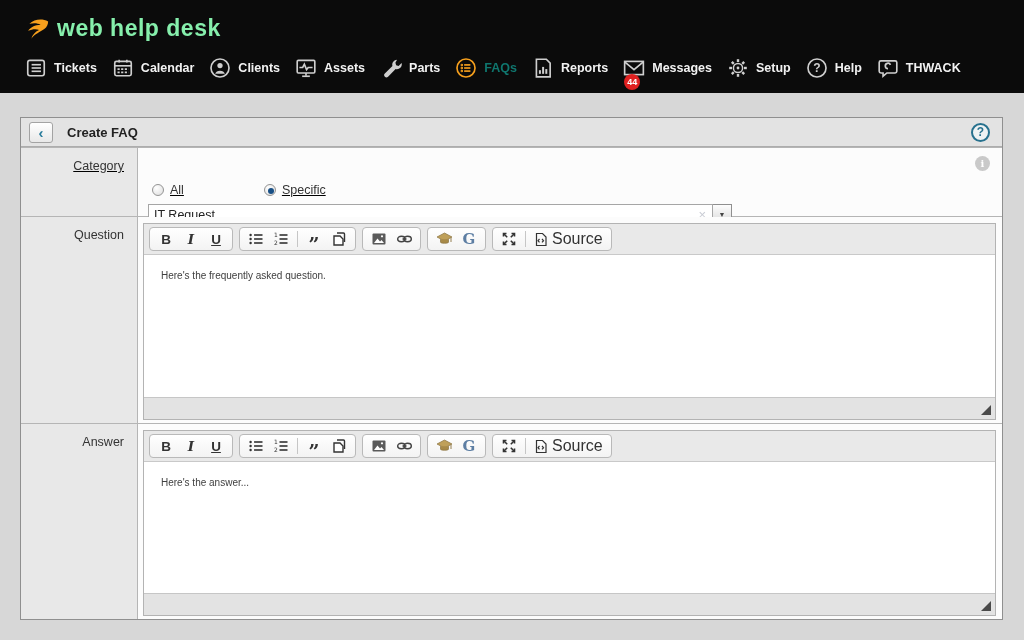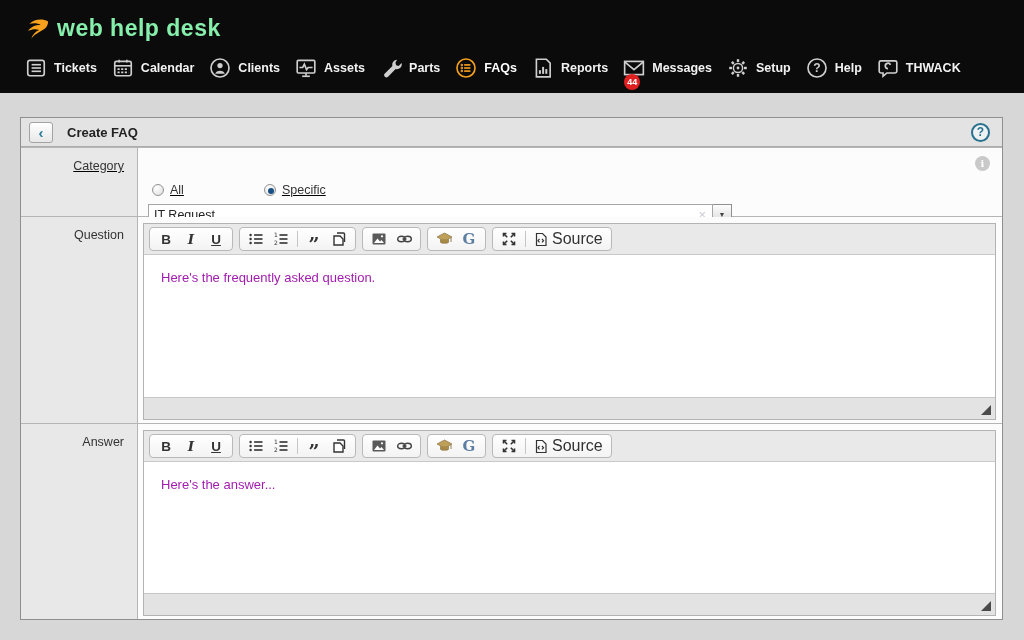--- a/index.html
+++ b/index.html
@@ -7,21 +7,21 @@
   body { background:#d7d7d7; font-family:"Liberation Sans", sans-serif; }
 
   
   .topbar { background:#0b0b0b; height:93px; padding:12px 0 0 20px; }
   .logo-row { display:flex; align-items:center; gap:7px; height:32px; }
   .logo-text { color:#86efac; font-size:23px; font-weight:bold; letter-spacing:.5px; }
   .navbar { display:flex; align-items:center; gap:15px; margin-top:6px; padding-left:5px; height:36px; }
   .nav-item { display:flex; align-items:center; gap:7px; cursor:pointer; }
   .nav-label { color:#f2f2f2; font-size:12.5px; font-weight:bold; }
   .nav-ic { width:22px; height:22px; color:#cfcfcf; position:relative; display:inline-flex; }
-  .nav-item.active .nav-label { color:#ffffff; }
+  .nav-item.active .nav-label { color:#0f766e; }
   .nav-item.active .nav-ic { color:#f7a01d; }
   .badge { position:absolute; left:1px; bottom:-11px; min-width:16px; height:16px; background:#e02020;
            border-radius:50%; color:#fff; font-size:9px; font-weight:bold; display:flex;
            align-items:center; justify-content:center; padding:0 2px; }
 
   
   .panel { position:absolute; left:20px; top:117px; width:983px; height:503px;
            background:#fcfcfc; border:1px solid #8f8f8f; display:flex; flex-direction:column; }
   .panel-header { height:29px; background:#e3e3e3; border-bottom:1px solid #adadad;
                   display:flex; align-items:center; flex:0 0 auto; position:relative; }
@@ -71,21 +71,21 @@
   .tbtn { border:none; background:transparent; width:24px; height:20px; display:flex; align-items:center;
           justify-content:center; cursor:pointer; color:#333; }
   .tb-bold { font-weight:bold; font-size:13.5px; }
   .tb-italic { font-style:italic; font-family:"DejaVu Serif", serif; font-size:13.5px; font-weight:bold; }
   .tb-underline { text-decoration:underline; font-weight:bold; font-size:13.5px; }
   .tb-quote { font-family:"DejaVu Serif", serif; font-weight:bold; font-size:19px; line-height:8px; padding-top:9px; }
   .tb-google { font-family:"DejaVu Serif", serif; font-weight:bold; font-size:15px; color:#5d7ea3; }
   .tb-source { width:auto; gap:4px; padding:0 4px; font-size:16px; color:#333; }
   .tdiv { width:1px; height:16px; background:#c6c6c6; margin:0 3px; }
 
-  .ed-body { flex:1; background:#fff; padding:15px 10px 0 17px; font-size:13px; color:#a21caf; cursor:text; }
+  .ed-body { flex:1; background:#fff; padding:15px 10px 0 17px; font-size:10px; color:#404040; cursor:text; }
   .ed-foot { flex:0 0 22px; background:#e3e3e3; border-top:1px solid #c6c6c6; position:relative; }
   .resize-handle { position:absolute; right:4px; bottom:4px; width:0; height:0;
                    border-left:10px solid transparent; border-bottom:10px solid #4a4a4a; cursor:nwse-resize; }
 
   svg { display:block; }
 </style>
 </head>
 <body>
 
 <div class="topbar">

